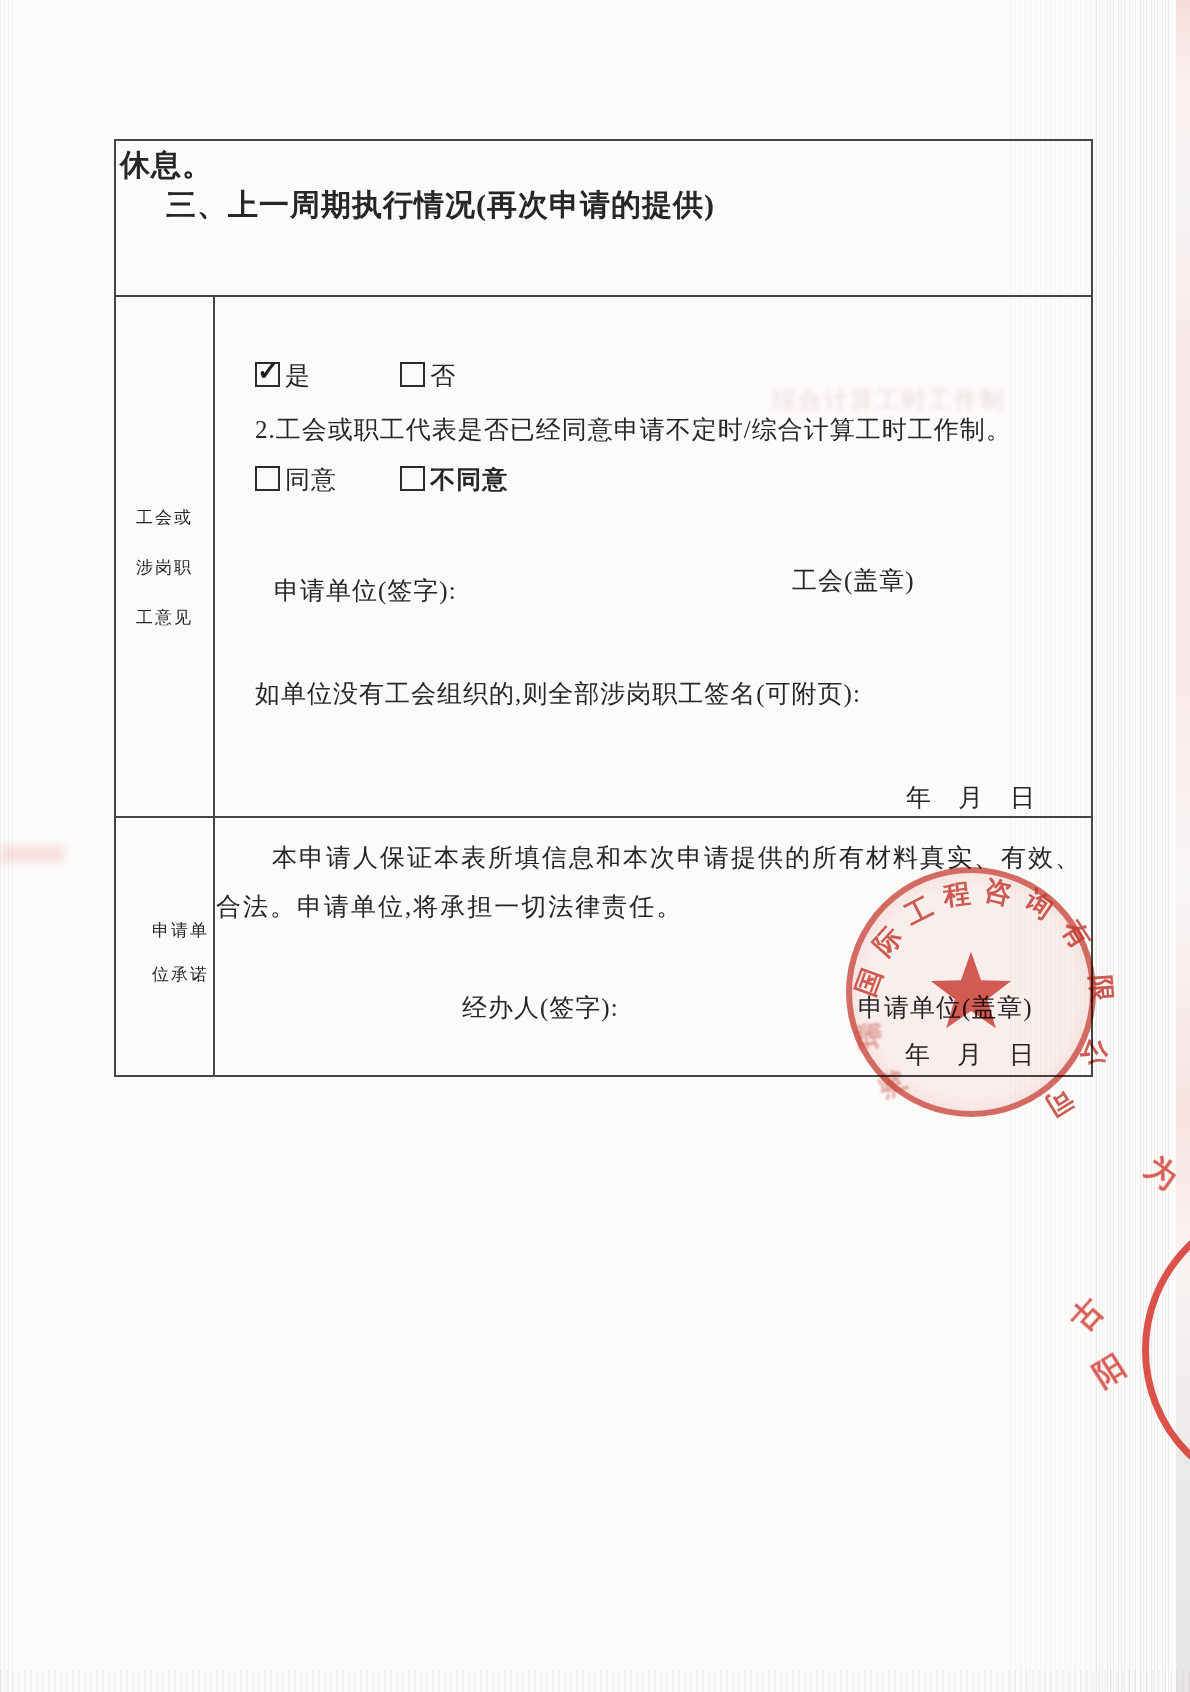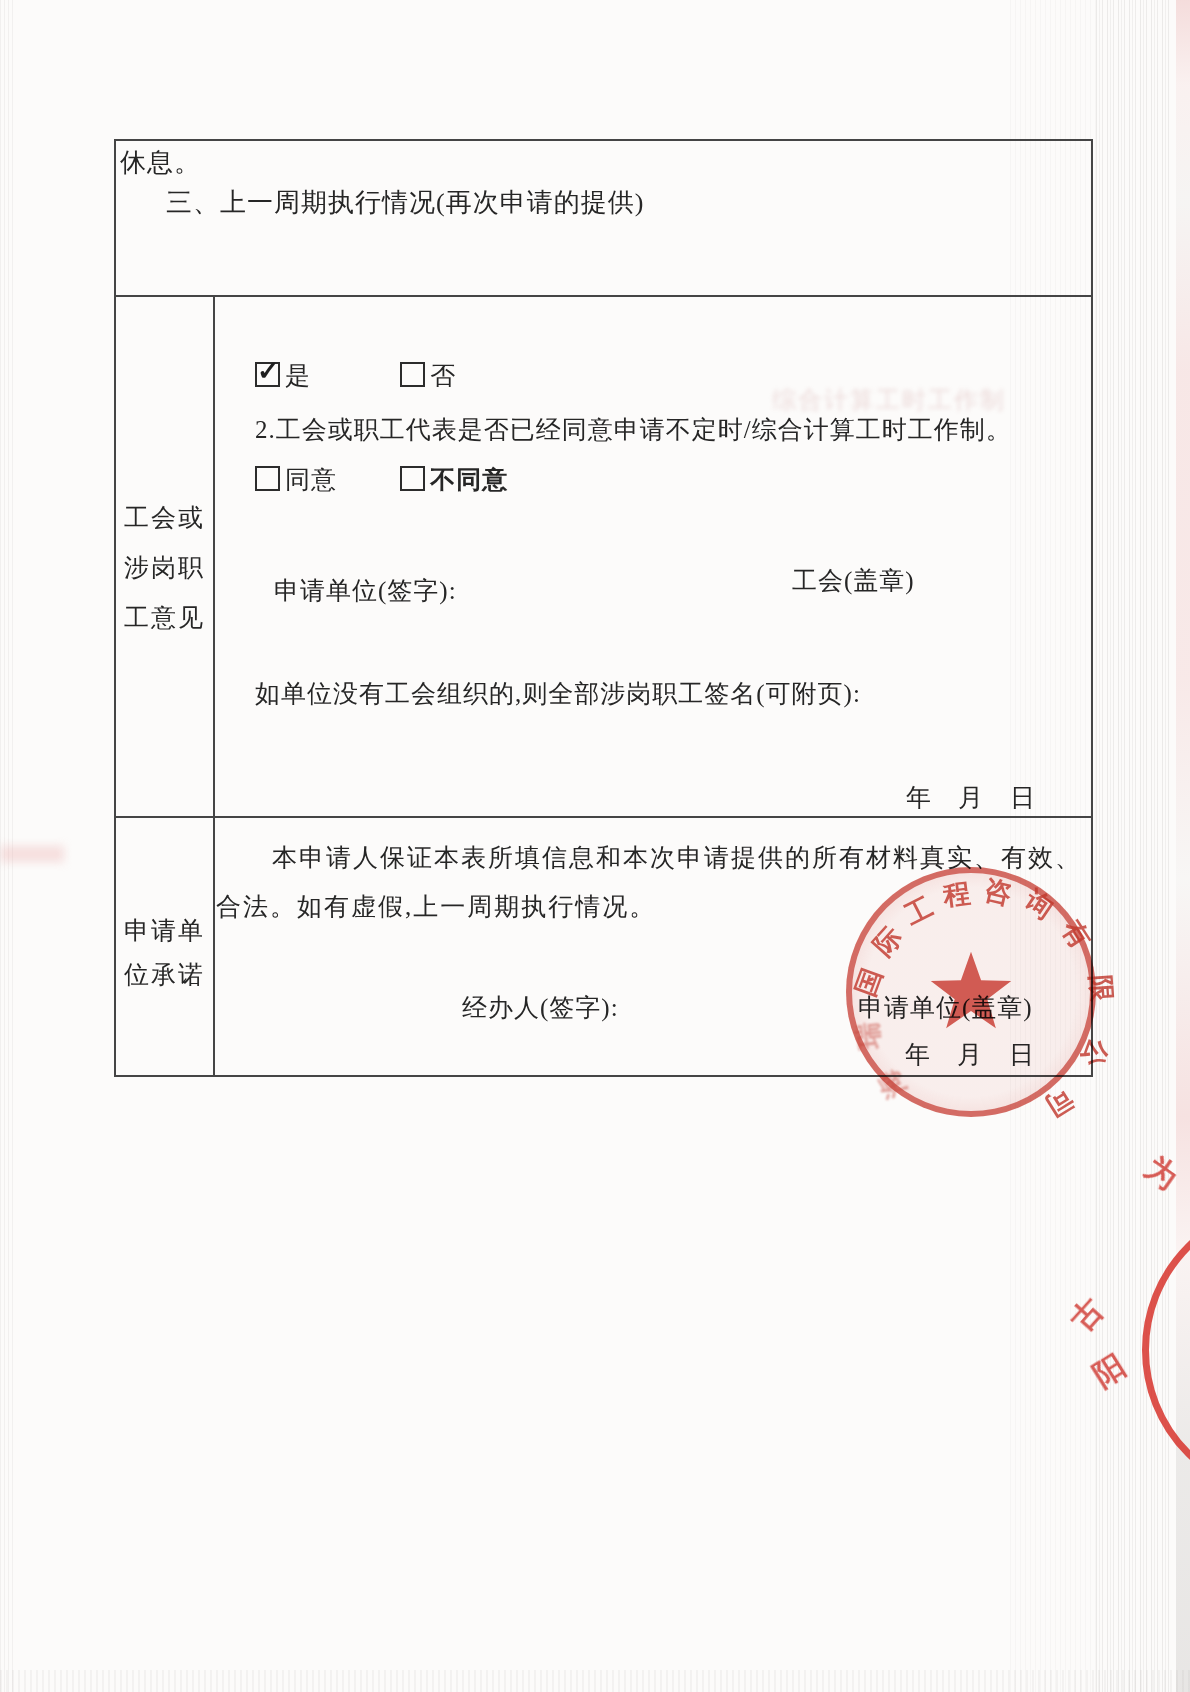--- a/index.html
+++ b/index.html
@@ -53,22 +53,22 @@
     z-index:1;
   }
   
   .form-table{
     position:absolute;left:114px;top:139px;width:979px;height:938px;
     border:2px solid #454545;z-index:2;box-sizing:border-box;
   }
   .hline{position:absolute;left:0;width:100%;height:2px;background:#454545;}
   .vline{position:absolute;left:97px;top:156px;bottom:0;width:2px;background:#454545;}
   .t{position:absolute;white-space:nowrap;font-size:25px;letter-spacing:1px;}
-  .t-lg{font-size:26px;}
-  .hdr{position:absolute;left:0;width:97px;text-align:center;letter-spacing:2px;font-size:25px;}
+  .t-lg{font-size:30px;font-weight:bold;}
+  .hdr{position:absolute;left:0;width:97px;text-align:center;letter-spacing:2px;font-size:17px;}
   .hdr div{height:50px;line-height:50px;}
   
   .cb{
     display:inline-block;width:21px;height:21px;border:2px solid #2c2c2c;
     vertical-align:-3px;margin-right:5px;position:relative;background:transparent;
   }
   .cb .mark{
     position:absolute;left:0px;top:-9px;font-size:27px;font-weight:bold;
     color:#1e1e1e;letter-spacing:0;
   }
@@ -147,27 +147,27 @@
       <span class="opt-gap2"><span class="cb"></span><span>不同意</span></span>
     </div>
 
     <div class="t" style="left:158px;top:433px;">申请单位(签字):</div>
     <div class="t" style="left:676px;top:423px;">工会(盖章)</div>
 
     <div class="t" style="left:139px;top:536px;">如单位没有工会组织的,则全部涉岗职工签名(可附页):</div>
 
     <div class="t" style="left:790px;top:640px;">年　月　日</div>
 
-    <div class="hdr" style="top:768px;">
+    <div class="hdr" style="top:768px;padding-left:16px;">
       <div style="height:44px;line-height:44px;">申请单</div>
       <div style="height:44px;line-height:44px;">位承诺</div>
     </div>
 
     <div class="t" style="left:156px;top:700px;letter-spacing:2px;">本申请人保证本表所填信息和本次申请提供的所有材料真实、有效、</div>
-    <div class="t" style="left:100px;top:749px;letter-spacing:2px;">合法。如有虚假,上一周期执行情况。</div>
+    <div class="t" style="left:100px;top:749px;letter-spacing:2px;">合法。申请单位,将承担一切法律责任。</div>
 
     <div class="t" style="left:346px;top:850px;">经办人(签字):</div>
     <div class="t" style="left:742px;top:850px;">申请单位(盖章)</div>
 
     <div class="t" style="left:789px;top:897px;">年　月　日</div>
   </div>
 
   <div class="seal">
     <div class="ring"></div>
     <svg width="94" height="90" viewBox="0 0 100 100">

